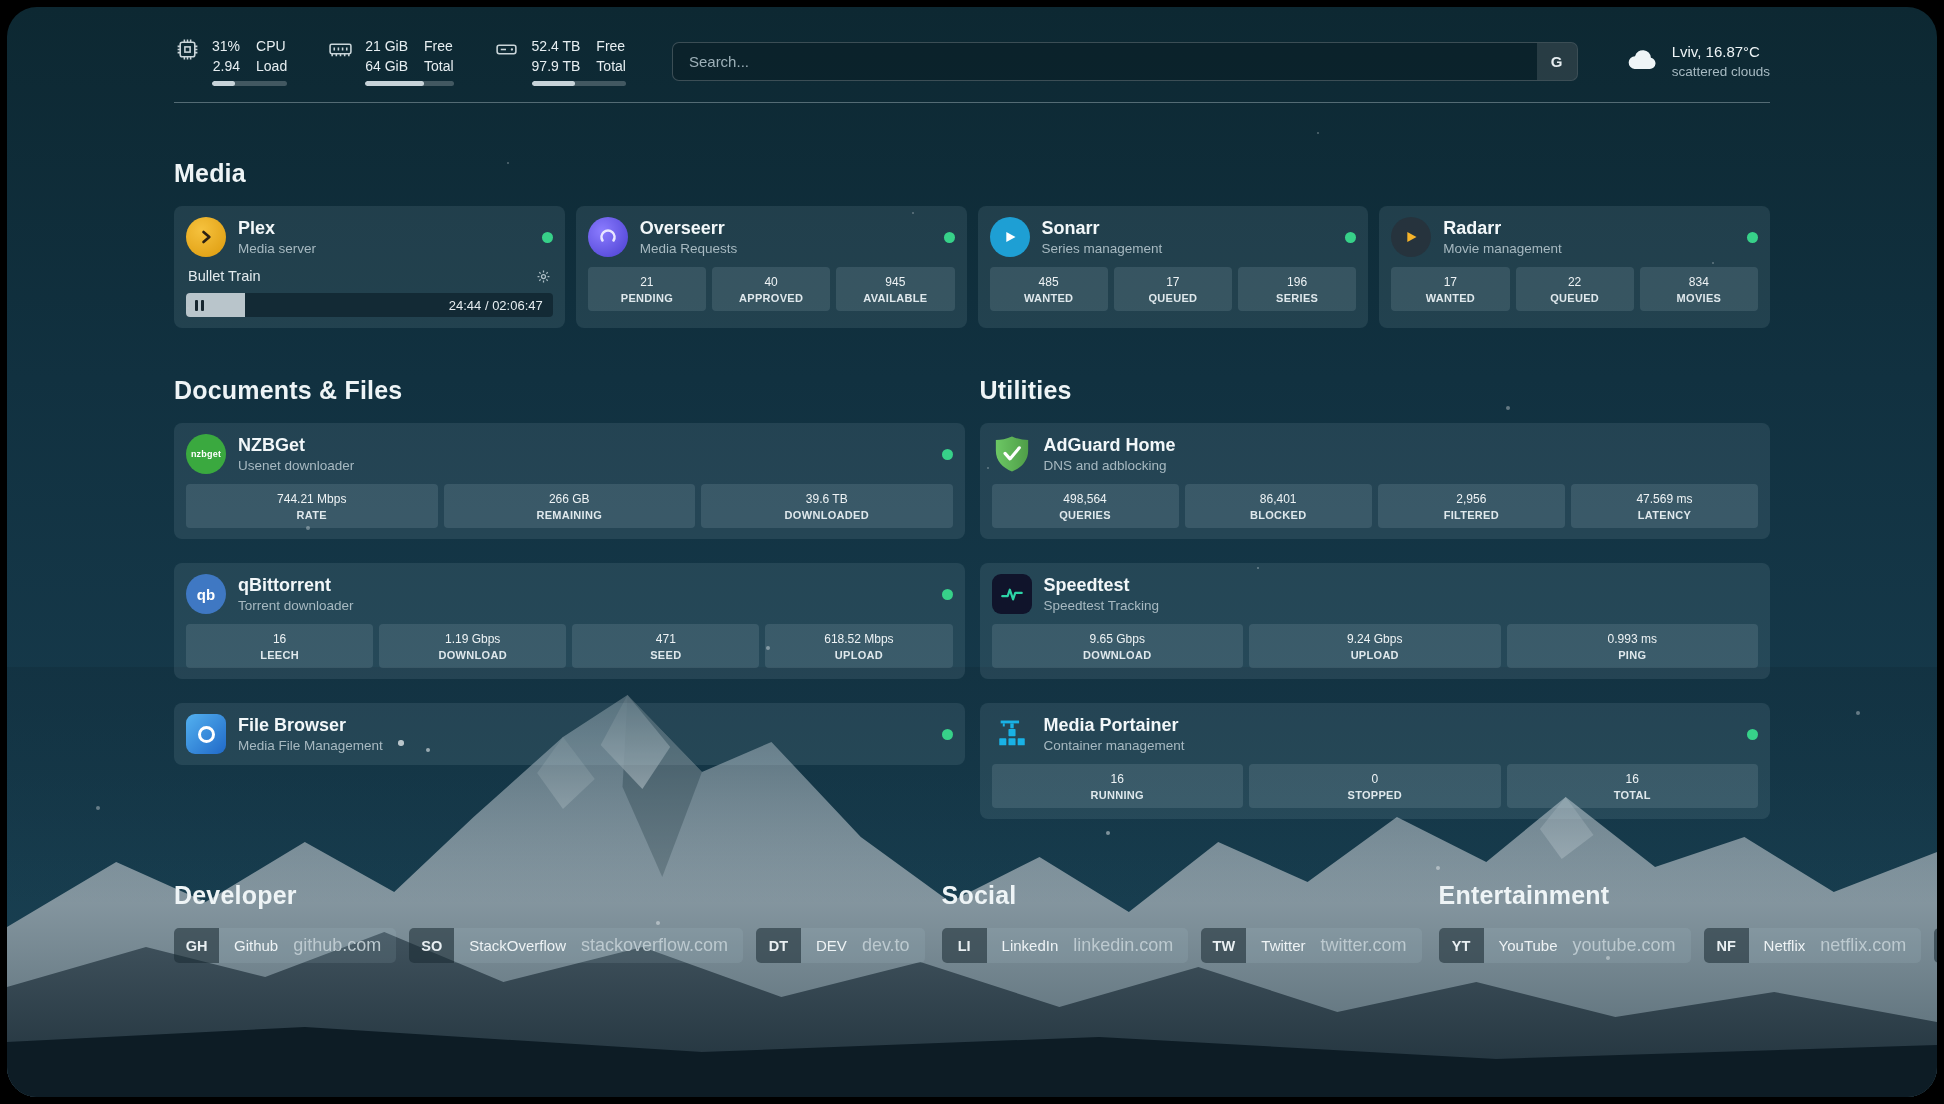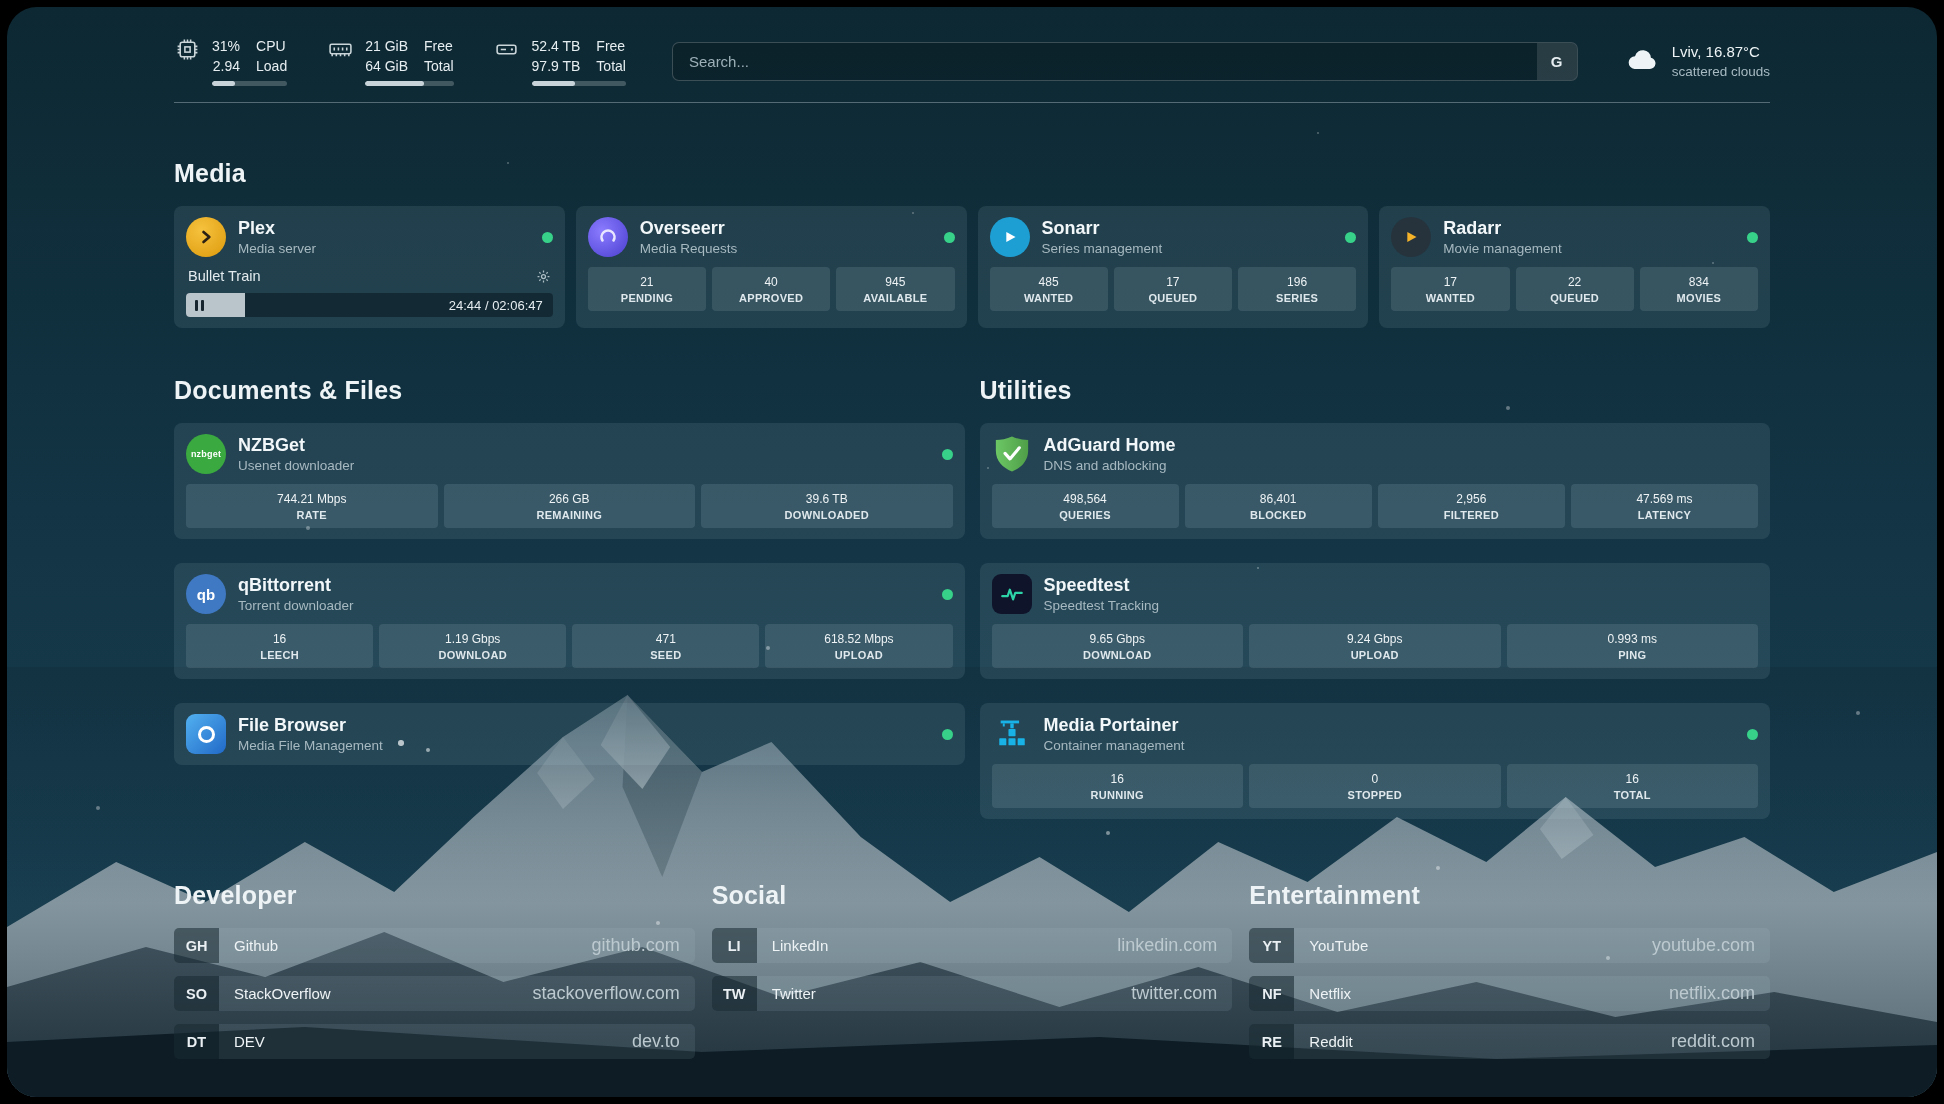--- a/index.html
+++ b/index.html
@@ -94,21 +94,21 @@
   .i-radarr { background:#26333d; }
   .i-nzbget { background:#3aa93f; color:#fff; font-size:9px; letter-spacing:.2px; }
   .i-qbit { background:#3f78c3; color:#fff; font-size:15px; }
   .i-filebrowser { border-radius:9px; background:linear-gradient(135deg,#53b1f0,#2069c8); }
   .i-filebrowser b { width:17px; height:17px; border:3.5px solid #fff; border-radius:50%; display:block; }
   .i-adguard, .i-speedtest, .i-portainer { border-radius:9px; background:transparent; }
   .i-speedtest { background:#10142b; }
 
   
   .bottom { margin-top:62px; display:grid; grid-template-columns:1fr 1fr 1fr; gap:17px; align-items:start; }
-  .bm-list { display:flex; flex-direction:column; gap:13px; }
+  .bm-list { display:flex; flex-direction:row; gap:13px; }
   .bookmark { display:flex; align-items:stretch; height:35px; border-radius:5px; overflow:hidden; background:rgba(199,224,235,.10); cursor:pointer; }
   .bm-abbr { width:45px; flex:0 0 auto; background:rgba(8,24,32,.5); color:#e9eff2; font-weight:700; font-size:14.5px; display:flex; align-items:center; justify-content:center; }
   .bm-name { display:flex; align-items:center; padding:0 15px; font-size:15px; color:#eef3f5; }
   .bm-url { display:flex; align-items:center; margin-left:auto; padding-right:15px; font-size:18px; color:#bcc9cf; }
 </style>
 </head>
 <body>
 
 <div class="screen">
 

